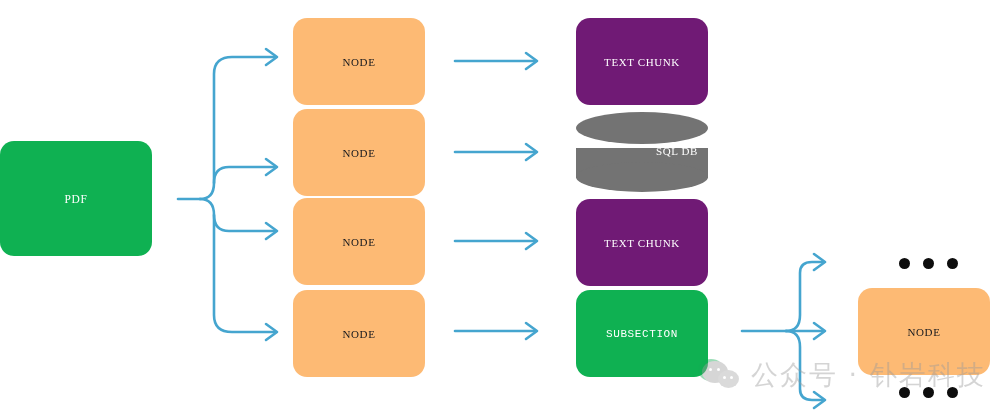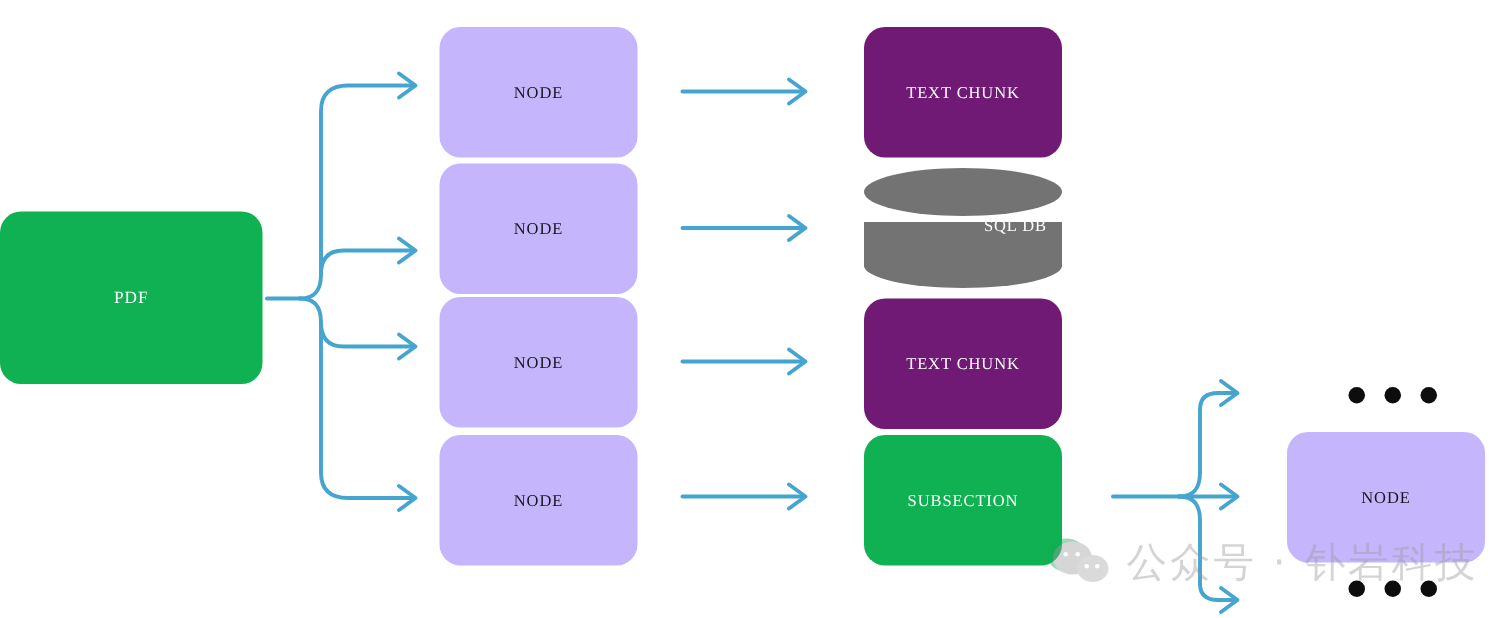--- a/index.html
+++ b/index.html
@@ -25,21 +25,21 @@
     justify-content: center;
     font-family: "Liberation Serif", "DejaVu Serif", serif;
     letter-spacing: 0.6px;
     box-sizing: border-box;
   }
   .box-green {
     background: #0fb152;
     color: #ffffff;
   }
   .box-blue {
-    background: #c4b5fd;
+    background: #fdba74;
     color: #16181d;
   }
   .box-purple {
     background: #701a75;
     color: #ffffff;
   }
   .label-lg { font-size: 11.5px; }
   .label-md { font-size: 11px; }
 
   .cylinder {
@@ -201,21 +201,21 @@
       <path class="wire" d="M 786 331 C 797 331 800 324 800 315 L 800 273 C 800 265 805 262 812 262 L 822 262"></path>
 
       <path class="wire" d="M 786 331 C 797 331 800 338 800 347 L 800 389 C 800 397 805 400 812 400 L 822 400"></path>
 
       <path class="wire-head" d="M 814 254 L 825 262 L 814 270"></path>
       <path class="wire-head" d="M 814 323 L 825 331 L 814 339"></path>
       <path class="wire-head" d="M 814 392 L 825 400 L 814 408"></path>
     </g>
   </svg>
 
-  <div class="node-box box-green label-lg" style="left:0px; top:141px; width:175px; height:115px;">
+  <div class="node-box box-green label-lg" style="left:0px; top:141px; width:152px; height:115px;">
     <span>PDF</span>
   </div>
 
   <div class="node-box box-blue label-md" style="left:293px; top:18px; width:132px; height:87px;">
     <span>NODE</span>
   </div>
   <div class="node-box box-blue label-md" style="left:293px; top:109px; width:132px; height:87px;">
     <span>NODE</span>
   </div>
   <div class="node-box box-blue label-md" style="left:293px; top:198px; width:132px; height:87px;">
@@ -233,21 +233,21 @@
     <div class="cyl-top" style="top:0px; width:132px; height:32px;"></div>
     <div class="cyl-body" style="top:36px; width:132px; height:30px;"></div>
     <div class="cyl-top" style="top:50px; width:132px; height:30px;"></div>
     <div class="cyl-label" style="top:33px;margin-left:35px;">SQL DB</div>
   </div>
 
   <div class="node-box box-purple label-md" style="left:576px; top:199px; width:132px; height:87px;">
     <span>TEXT CHUNK</span>
   </div>
 
-  <div class="node-box box-green label-md" style="left:576px; top:290px; width:132px; height:87px;">
+  <div class="node-box box-green label-md" style="left:576px; top:290px; width:132px; height:87px;font-family:Liberation Mono, monospace;">
     <span>SUBSECTION</span>
   </div>
 
   <div class="dots" style="left:899px; top:258px;">
     <span class="dot"></span>
     <span class="dot"></span>
     <span class="dot"></span>
   </div>
 
   <div class="node-box box-blue label-md" style="left:858px; top:288px; width:132px; height:87px;">

